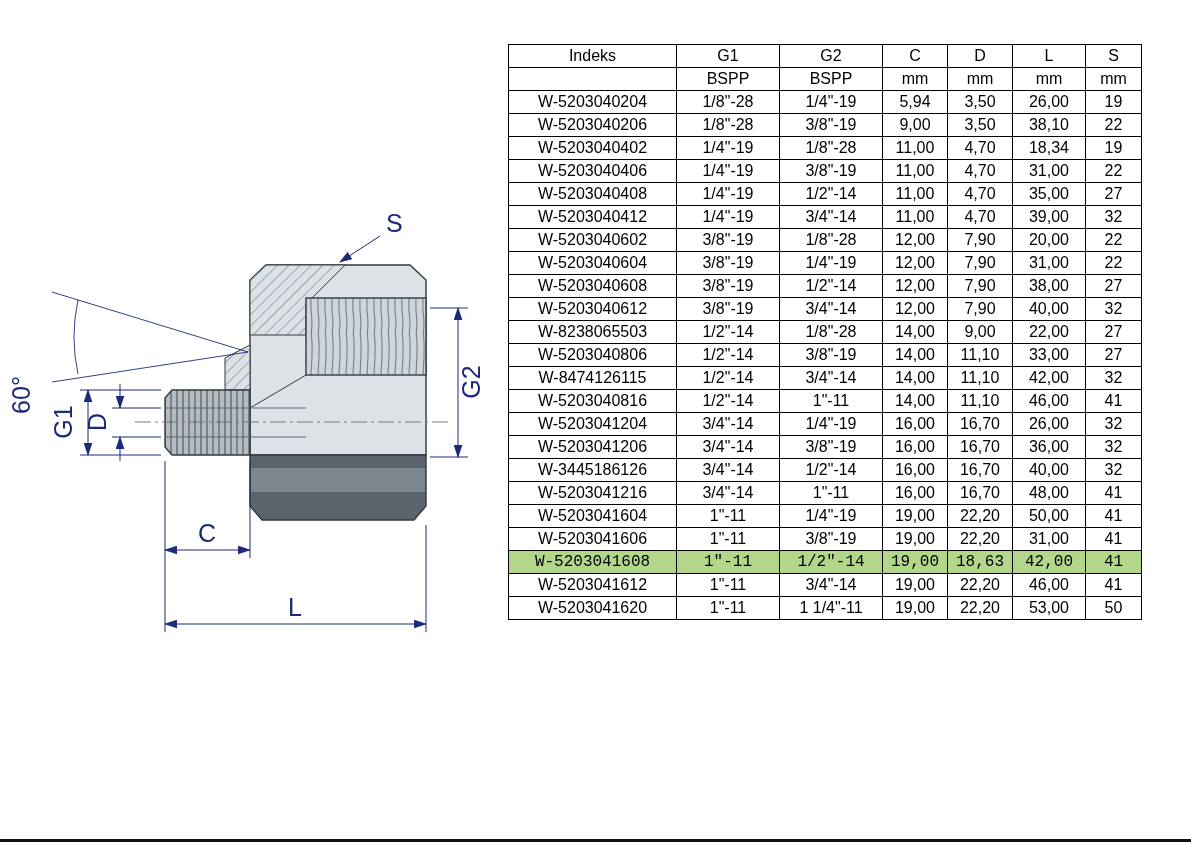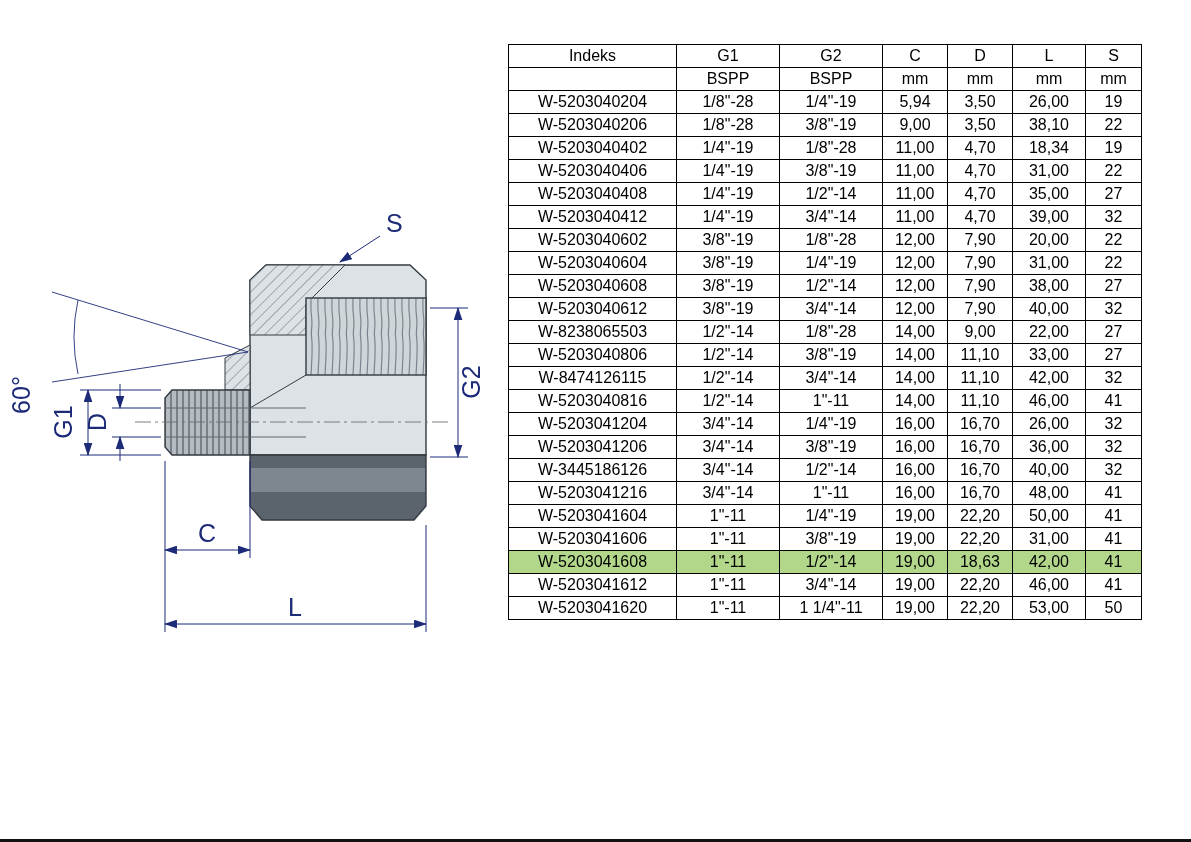--- a/index.html
+++ b/index.html
@@ -324,21 +324,21 @@
         </tr>
         <tr>
           <td>W-5203041606</td>
           <td>1"-11</td>
           <td>3/8"-19</td>
           <td>19,00</td>
           <td>22,20</td>
           <td>31,00</td>
           <td>41</td>
         </tr>
-        <tr style="background: rgb(178, 215, 138);">
+        <tr style="background: rgb(178, 215, 138); font-family: Liberation Mono, monospace;">
           <td>W-5203041608</td>
           <td>1"-11</td>
           <td>1/2"-14</td>
           <td>19,00</td>
           <td>18,63</td>
           <td>42,00</td>
           <td>41</td>
         </tr>
         <tr>
           <td>W-5203041612</td>

